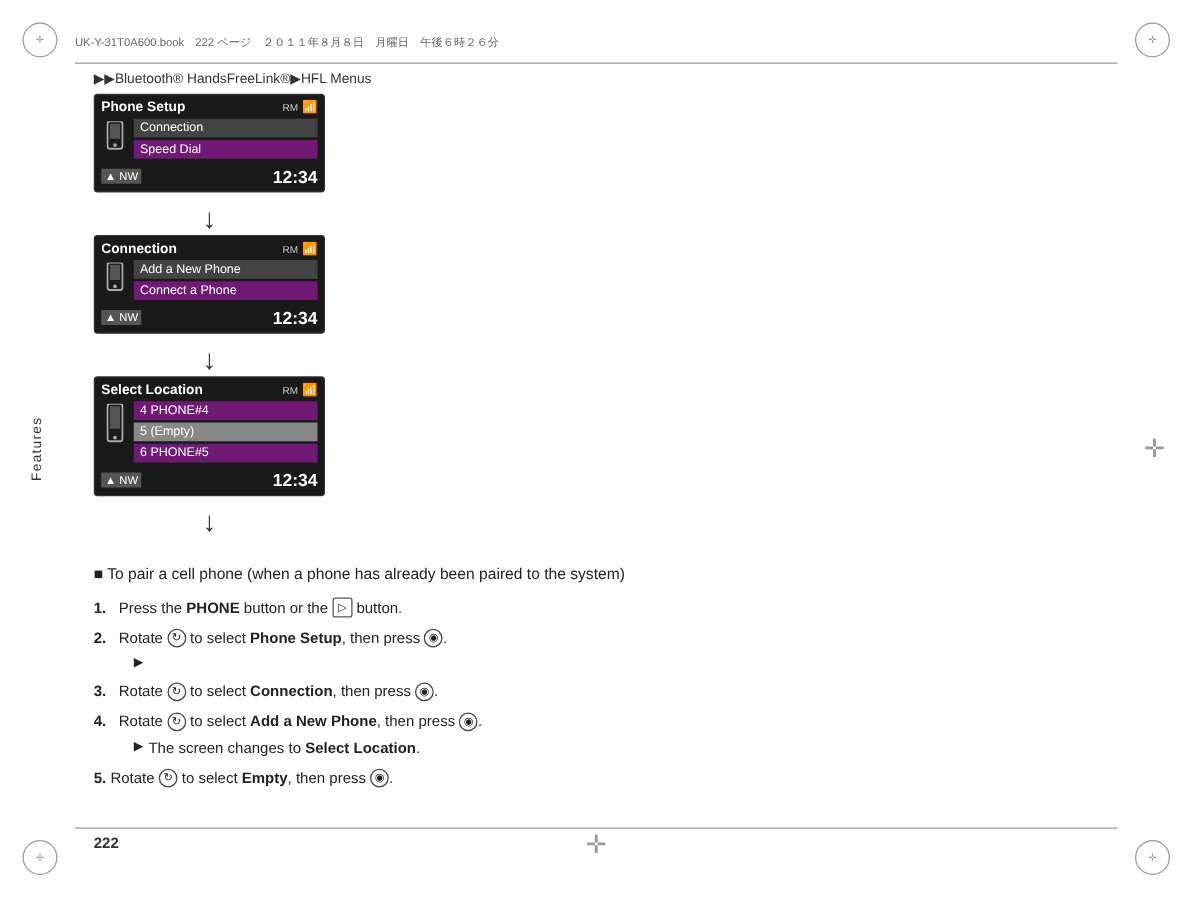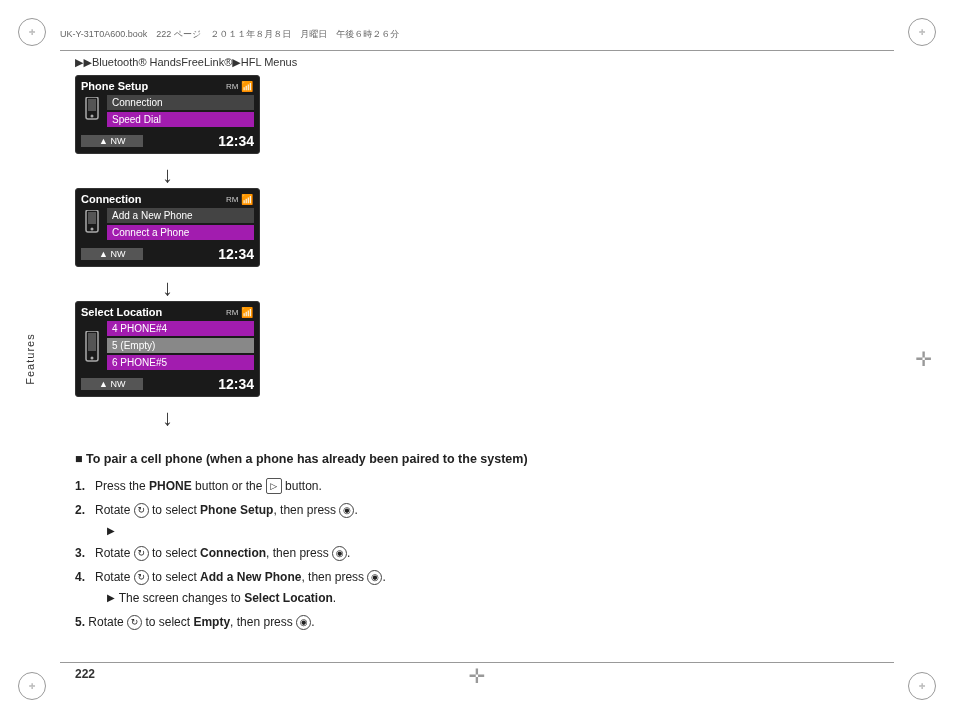--- a/index.html
+++ b/index.html
@@ -125,21 +125,21 @@
       font-weight: bold;
     }
 
     .phone-screen-icons {
       display: flex;
       gap: 3px;
       align-items: center;
     }
 
     .phone-screen-menu-item {
-      background: #a21caf;
+      background: #701a75;
       color: #fff;
       font-size: 10px;
       padding: 2px 5px;
       margin-bottom: 2px;
       cursor: pointer;
     }
 
     .phone-screen-menu-item.selected {
       background: #444;
       color: #fff;
@@ -157,21 +157,21 @@
     .phone-screen-time {
       color: #fff;
       font-size: 14px;
       font-weight: bold;
     }
 
     .nw-badge {
       font-size: 9px;
       color: #fff;
       background: #555;
-      padding: 1px 18px;
+      padding: 1px 3px;
     }
 
     
     .arrow-down {
       text-align: center;
       font-size: 22px;
       color: #333;
       margin: 2px 0;
       line-height: 1;
     }
@@ -187,21 +187,21 @@
     
     .right-column {
       flex: 1;
       font-size: 12px;
       line-height: 1.5;
       color: #222;
     }
 
     .section-title {
       font-size: 12.5px;
-      font-weight: bold;
+      font-weight: normal;
       margin-bottom: 8px;
       line-height: 1.4;
     }
 
     .instruction-item {
       margin-bottom: 6px;
       display: flex;
       gap: 4px;
     }
 
@@ -354,21 +354,21 @@
     <div class="arrow-down">↓</div>
 
     <div class="phone-screen">
       <div class="phone-screen-header">
         <span class="phone-screen-title">Select Location</span>
         <div class="phone-screen-icons">
           <span class="rm-icon">RM</span>
           <span style="font-size:10px;color:#aaa;">📶</span>
         </div>
       </div>
-      <div style="display:flex;gap:4px;align-items:center;">
+      <div style="display:flex;gap:4px;align-items:flex-start;">
         <div class="icon-col">
           <svg width="14" height="32" viewBox="0 0 14 32">
             <rect x="1" y="0" width="12" height="30" rx="2" ry="2" fill="none" stroke="#aaa" stroke-width="1.5"></rect>
             <rect x="3" y="2" width="8" height="18" fill="#555"></rect>
             <circle cx="7" cy="27" r="1.5" fill="#aaa"></circle>
           </svg>
         </div>
         <div style="flex:1;">
           <div class="phone-screen-menu-item">4 PHONE#4</div>
           <div class="phone-screen-menu-item highlight-row" style="background:#777;">5 (Empty)</div>

